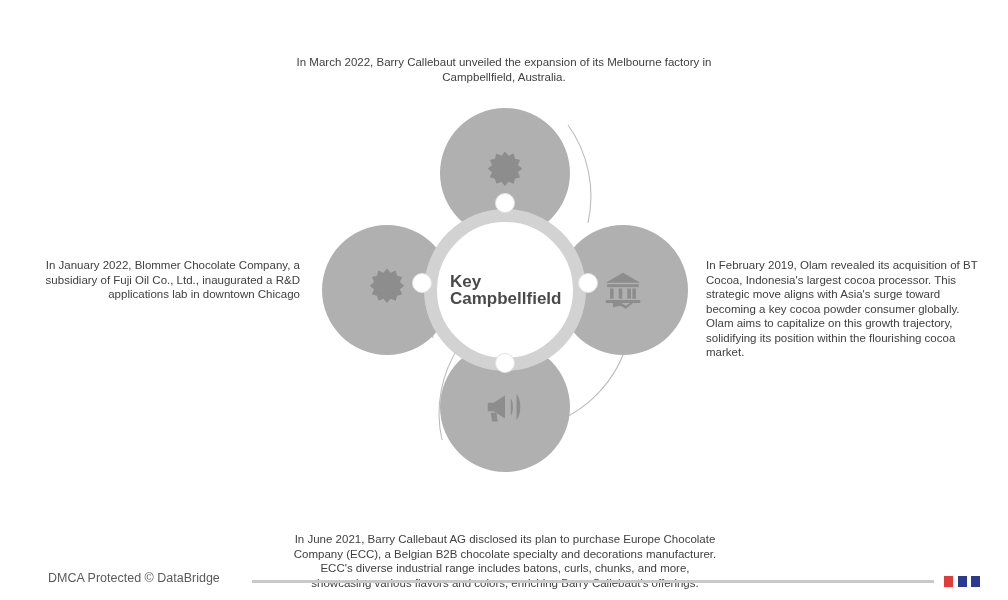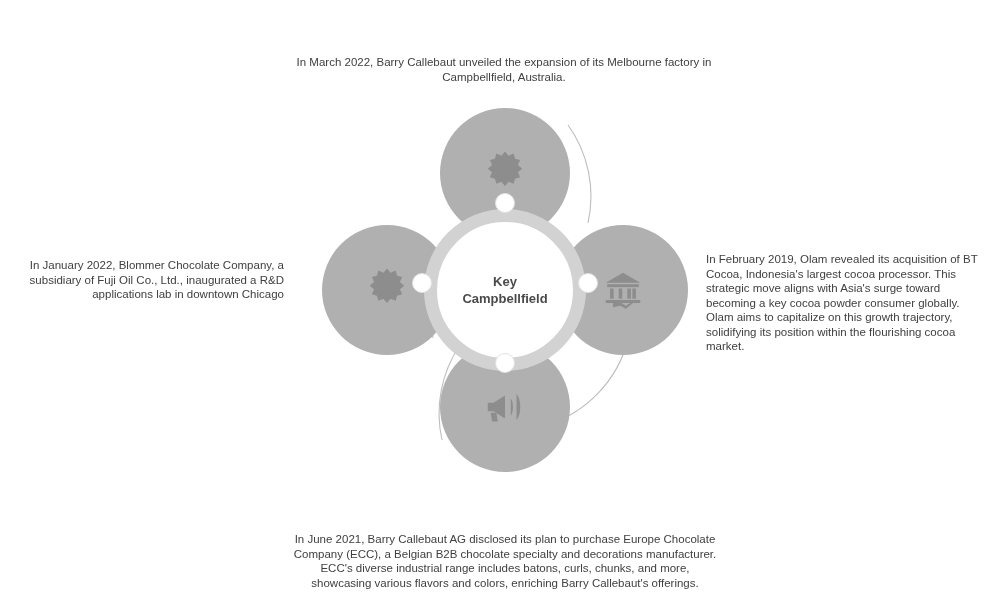--- a/index.html
+++ b/index.html
@@ -29,28 +29,28 @@
     line-height: 14.5px;
     color: #404040;
   }
   .note-top {
     left: 268px;
     top: 55px;
     width: 472px;
     text-align: center;
   }
   .note-left {
-    left: 20px;
+    left: 36px;
     top: 258px;
     width: 264px;
     text-align: right;
   }
   .note-right {
     left: 706px;
-    top: 252px;
+    top: 258px;
     width: 284px;
     text-align: left;
   }
   .note-bottom {
     left: 290px;
     top: 532px;
     width: 430px;
     text-align: center;
   }
 
@@ -92,24 +92,23 @@
     height: 162px;
     border-radius: 50%;
     border: 13px solid #d2d2d2;
     box-sizing: border-box;
     background: #ffffff;
     display: flex;
     align-items: center;
     justify-content: center;
   }
   .ring-label {
-    font-size: 13px;
+    font-size: 17px;
     font-weight: bold;
     color: #4a4a4a;
-    text-align: center;
     line-height: 17px;
     width: 110px;
   }
 
   
   .dot {
     position: absolute;
     width: 20px;
     height: 20px;
     border-radius: 50%;
@@ -236,14 +235,21 @@
         <span>Campbellfield</span>
       </div>
     </div>
 
     <div class="dot dot-top"></div>
     <div class="dot dot-bottom"></div>
     <div class="dot dot-left"></div>
     <div class="dot dot-right"></div>
   </div>
 
+  <div class="footer">
+    <div class="footer-text">DMCA Protected © DataBridge</div>
+    <div class="footer-rule"></div>
+    <div class="footer-sq sq1"></div>
+    <div class="footer-sq sq2"></div>
+    <div class="footer-sq sq3"></div>
+  </div>
 
 </div>
 
 </body></html>

